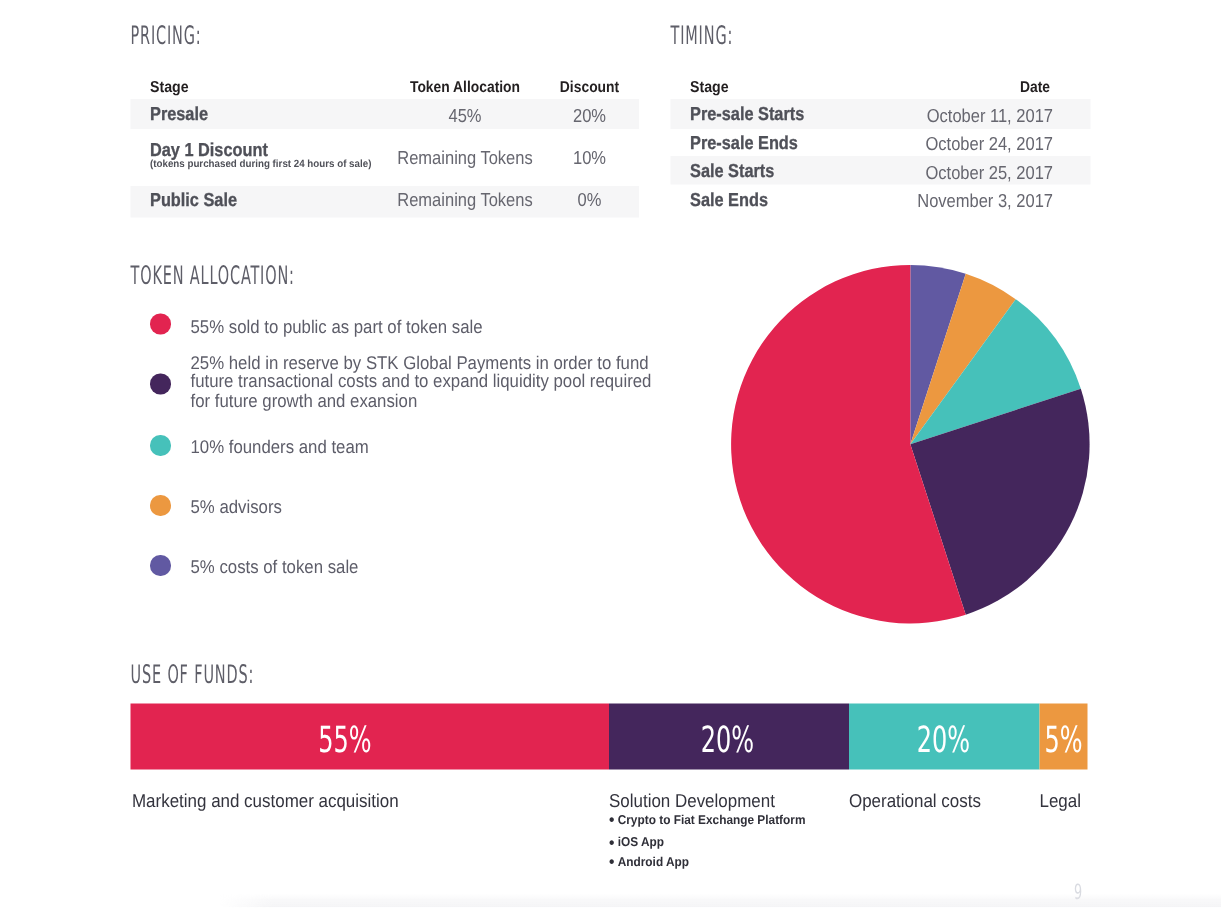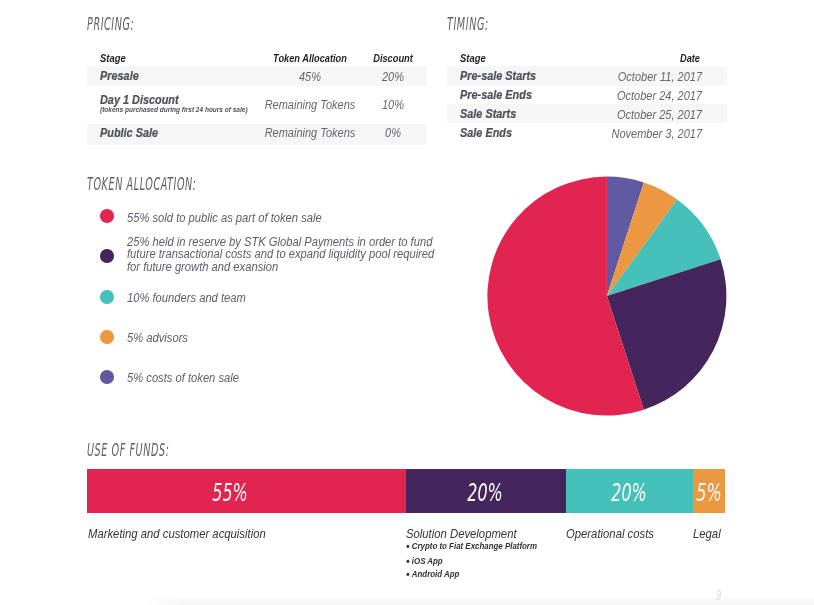--- a/index.html
+++ b/index.html
@@ -1,17 +1,17 @@
 <!DOCTYPE html>
 <html><head>
 <meta charset="utf-8">
 <style>
   html,body{margin:0;padding:0;}
   body{width:814px;height:605px;background:#ffffff;font-family:"Liberation Sans",sans-serif;overflow:hidden;position:relative;}
-  .page{position:absolute;left:0;top:0;width:814px;height:605px;font-style:italic;}
+  .page{position:absolute;left:0;top:0;width:814px;height:605px;}
   .sec-title{position:absolute;font-family:"DejaVu Sans",sans-serif;font-stretch:condensed;font-size:17px;letter-spacing:.9px;color:#5e5e68;white-space:nowrap;transform:scaleX(0.63);transform-origin:left top;}
 
   
   .band{position:absolute;background:#f6f6f7;}
   .th{position:absolute;font-weight:bold;font-size:10.5px;color:#231f20;white-space:nowrap;transform-origin:left top;transform:scaleX(0.9);}
   .thc{position:absolute;font-weight:bold;font-size:10.5px;color:#231f20;white-space:nowrap;transform-origin:center top;transform:translateX(-50%) scaleX(0.88);}
   .stage{position:absolute;font-weight:bold;font-size:12.5px;color:#4f5058;white-space:nowrap;transform-origin:left top;transform:scaleX(0.87);-webkit-text-stroke:0.22px #4f5058;}
   .note{position:absolute;font-weight:bold;font-size:7px;color:#4f5058;white-space:nowrap;transform-origin:left top;transform:scaleX(0.93);}
   .val{position:absolute;font-size:12.5px;color:#66666f;white-space:nowrap;transform-origin:center top;transform:translateX(-50%) scaleX(0.88);}
   .valr{position:absolute;font-size:12.5px;color:#66666f;white-space:nowrap;transform-origin:right top;transform:translateX(-100%) scaleX(0.88);}

